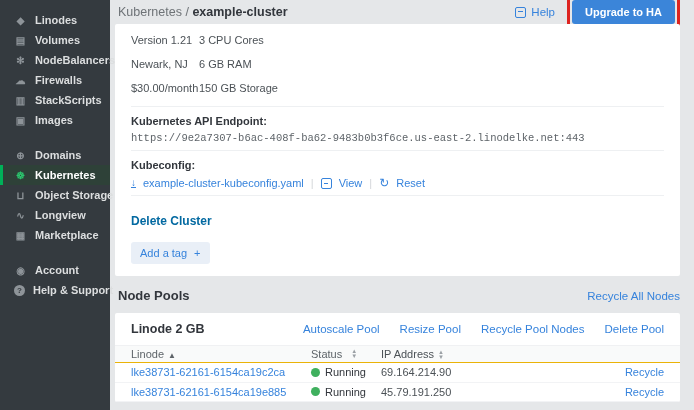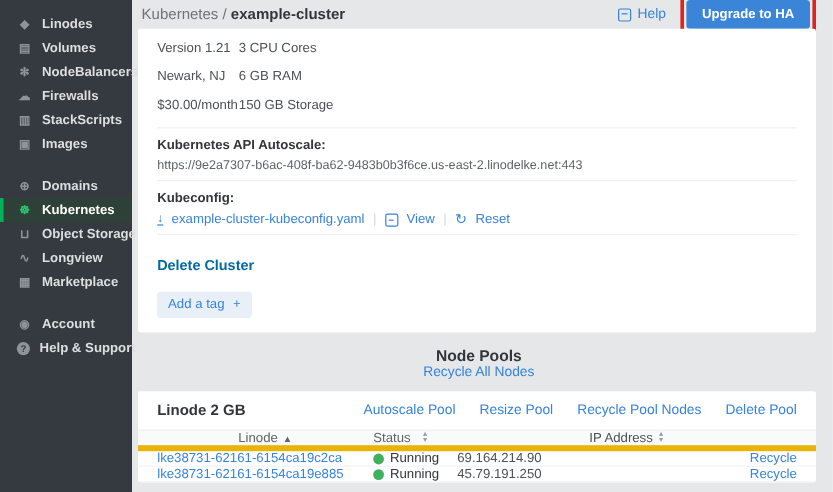--- a/index.html
+++ b/index.html
@@ -37,44 +37,44 @@
   .btn-primary { background:#3b85d9; color:#fff; font-size:11px; font-weight:700;
     padding:6px 13px; border:none; border-radius:3px; cursor:pointer; white-space:nowrap;
     font-family:"Liberation Sans",sans-serif; }
   .card { background:#fff; border-radius:2px; }
   
   .summary-card { padding:4px 16px 12px; flex-shrink:0; }
   .specs { display:grid; grid-template-columns:68px auto; column-gap:0; font-size:11px; color:#4b5156; width:230px; }
   .specs span { padding:6px 0; }
   .sec { border-top:1px solid #eef0f2; margin-top:6px; padding-top:8px; }
   .sec-label { font-weight:700; font-size:11px; color:#32363c; }
-  .endpoint-url { font-size:10.5px; color:#5e6469; margin-top:5px; }
+  .endpoint-url { font-size:10.5px; color:#5e6469; margin-top:5px;font-family:Liberation Mono, monospace; }
   .kube-row { display:flex; align-items:center; gap:7px; margin-top:6px; font-size:11px; color:#3683dc; }
   .kube-row .sep { color:#d3d6d9; }
   .link { color:#3683dc; cursor:pointer; }
   .dl-ico { font-size:10px; border-bottom:1.5px solid #3683dc; line-height:9px; display:inline-block; cursor:pointer; }
   .view-ico { width:11px; height:11px; border:1.5px solid #3683dc; border-radius:2px; display:inline-block;
     background:linear-gradient(#3683dc,#3683dc) 2px 4px/4px 1px no-repeat; cursor:pointer; }
   .reset-ico { font-size:12px; line-height:10px; cursor:pointer; }
   .delete-cluster { display:inline-block; color:#0369a1; font-weight:600; font-size:12px; margin-top:10px; cursor:pointer; }
   .tag-chip { display:inline-flex; align-items:center; gap:7px; background:#e9eff7; color:#3683dc;
     font-size:11px; padding:5px 9px; border-radius:3px; margin-top:13px; cursor:pointer; }
   
-  .pools-header { display:flex; align-items:center; justify-content:space-between; padding:12px 0 10px 3px; flex-shrink:0;flex-direction:column; }
+  .pools-header { display:flex; align-items:center; justify-content:space-between; padding:12px 0 10px 3px; flex-shrink:0; }
   .pools-title { font-size:13px; font-weight:700; color:#32363c; }
   .pools-actions { display:flex; align-items:center; }
   .pools-actions .link { font-size:11.5px; }
   
   .pool-card { flex:1; display:flex; flex-direction:column; margin-bottom:8px; overflow:hidden; }
   .pool-head { display:flex; align-items:center; justify-content:space-between; padding:9px 16px; }
   .pool-name { font-size:12.5px; font-weight:700; color:#32363c; }
   .pool-actions { display:flex; gap:20px; font-size:11.5px;justify-content:center; }
   .tbl-head, .tbl-row { display:flex; align-items:center; padding:0 16px; font-size:11px; }
-  .tbl-head { background:#f9fafa; border-top:1px solid #f0f1f3; border-bottom:5px solid #eab308;
-    color:#5e6469; height:22px;text-align:center; }
+  .tbl-head { background:#f9fafa; border-top:1px solid #f0f1f3; border-bottom:1px solid #eab308;
+    color:#5e6469; height:22px; }
   .tbl-row { height:24px; border-bottom:1px solid #f2f3f5; }
   .c-linode { width:180px; }
   .c-status { width:70px; display:flex; align-items:center; gap:5px; }
   .c-ip { flex:1; color:#4b5156; }
   .c-action { text-align:right; }
   .dot { width:9px; height:9px; border-radius:50%; background:#3fb05e; display:inline-block; flex-shrink:0; }
   .sort-asc { color:#5e6469; font-size:8px; margin-left:4px; }
   .sort-dual { display:inline-flex; flex-direction:column; margin-left:4px; vertical-align:middle; color:#9ba0a5; }
   .sort-dual i { font-style:normal; font-size:6px; line-height:5px; }
 </style>
@@ -161,21 +161,21 @@
     <div class="specs">
       <span>Version 1.21</span>
       <span>3 CPU Cores</span>
       <span>Newark, NJ</span>
       <span>6 GB RAM</span>
       <span>$30.00/month</span>
       <span>150 GB Storage</span>
     </div>
 
     <div class="sec">
-      <div class="sec-label">Kubernetes API Autoscale:</div>
+      <div class="sec-label">Kubernetes API Endpoint:</div>
       <div class="endpoint-url">https://9e2a7307-b6ac-408f-ba62-9483b0b3f6ce.us-east-2.linodelke.net:443</div>
     </div>
 
     <div class="sec">
       <div class="sec-label">Kubeconfig:</div>
       <div class="kube-row">
         <span class="dl-ico">↓</span>
         <span class="link">example-cluster-kubeconfig.yaml</span>
         <span class="sep">|</span>
         <span class="view-ico"></span>

